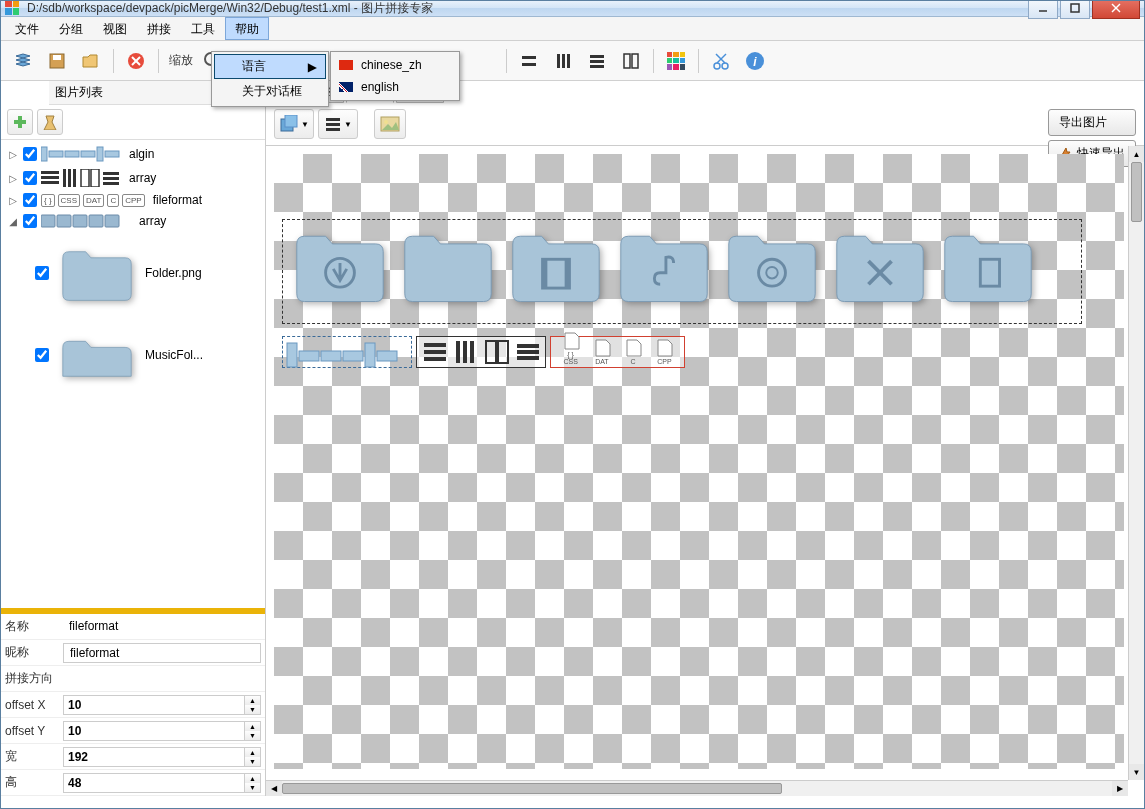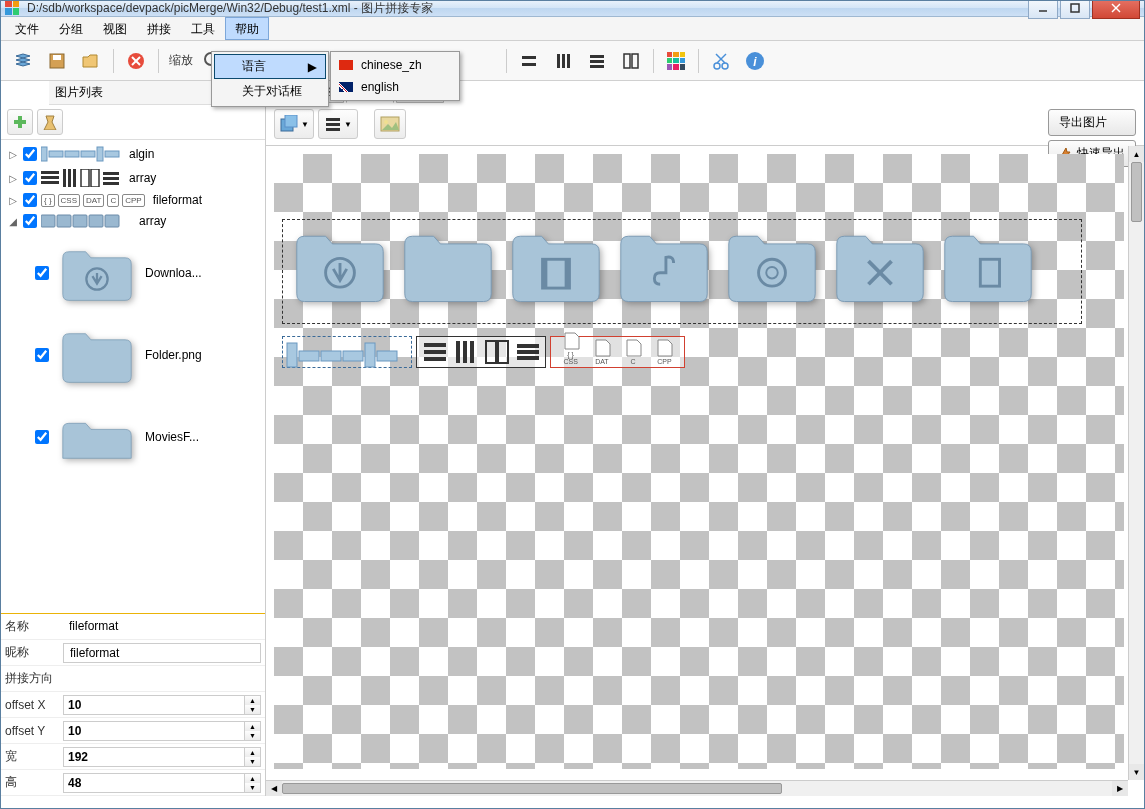--- a/index.html
+++ b/index.html
@@ -59,21 +59,21 @@
 .tree-label { margin-left: 4px; }
 
 
 .tree-thumbs { padding-left: 28px; }
 .tree-thumb { display: flex; align-items: center; padding: 6px 2px; gap: 8px; }
 .thumb-check { width: 14px; height: 14px; }
 .thumb-img { width: 80px; height: 70px; display: flex; align-items: center; justify-content: center; }
 .thumb-label { flex: 1; overflow: hidden; text-overflow: ellipsis; white-space: nowrap; }
 
 
-.props { border-top: 1px solid #eab308; }
+.props { border-top: 6px solid #eab308; }
 .prop-row { display: flex; align-items: center; padding: 2px 4px; border-bottom: 1px solid #eee; height: 26px; }
 .prop-label { width: 58px; color: #333; }
 .prop-value { flex: 1; padding: 2px 6px; border: 1px solid #ccc; background: #fff; height: 20px; }
 .prop-value.static { border: none; background: transparent; }
 .prop-select { flex: 1; height: 20px; border: 1px solid #ccc; background: #fff; }
 .prop-spin { flex: 1; display: flex; align-items: center; }
 .prop-spin input { flex: 1; height: 20px; border: 1px solid #ccc; padding: 0 4px; font-weight: bold; }
 .prop-spin-btns { width: 16px; height: 20px; display: flex; flex-direction: column; border: 1px solid #ccc; border-left: none; }
 .prop-spin-btns div { flex: 1; background: linear-gradient(to bottom, #fdfdfd, #ececec); font-size: 7px; display: flex; align-items: center; justify-content: center; cursor: pointer; }
 
@@ -372,43 +372,32 @@
         </div>
         <span class="tree-label">array</span>
       </div>
 
       <div class="tree-thumbs">
         <div class="tree-thumb">
           <input type="checkbox" class="thumb-check" checked="" style="">
           <div class="thumb-img">
               <svg class="folder-svg" width="76" height="64" viewBox="0 0 100 80">
                 <path d="M5 20 Q5 12 13 12 L35 12 L42 20 L87 20 Q95 20 95 28 L95 68 Q95 76 87 76 L13 76 Q5 76 5 68 Z" fill="#a8c4d8" stroke="#7a9ab4" stroke-width="1"></path>
-                <circle cx="50" cy="48" r="14" fill="none" stroke="#6a8aa4" stroke-width="3"></circle>
-                <path d="M44 44 L50 54 L56 44 M50 40 L50 54" stroke="#6a8aa4" stroke-width="3" fill="none"></path>
-              </svg>
-            </div>
-          <span class="thumb-label">Downloa...</span>
-        </div>
-        <div class="tree-thumb">
-          <input type="checkbox" class="thumb-check" checked="" style="">
-          <div class="thumb-img">
-              <svg class="folder-svg" width="76" height="64" viewBox="0 0 100 80">
-                <path d="M5 20 Q5 12 13 12 L35 12 L42 20 L87 20 Q95 20 95 28 L95 68 Q95 76 87 76 L13 76 Q5 76 5 68 Z" fill="#a8c4d8" stroke="#7a9ab4" stroke-width="1"></path>
               </svg>
             </div>
           <span class="thumb-label">Folder.png</span>
         </div>
         <div class="tree-thumb">
           <input type="checkbox" class="thumb-check" checked="" style="">
           <div class="thumb-img">
               <svg class="folder-svg" width="76" height="48" viewBox="0 0 100 60">
                 <path d="M5 20 Q5 12 13 12 L35 12 L42 20 L87 20 Q95 20 95 28 L95 58 L5 58 Z" fill="#a8c4d8" stroke="#7a9ab4" stroke-width="1"></path>
               </svg>
             </div>
-          <span class="thumb-label">MoviesF...</span>
+          <span class="thumb-label">MusicFol...</span>
         </div>
       </div>
     </div>
 
     <div class="props">
       <div class="prop-row">
           <span class="prop-label">名称</span>
           <span class="prop-value static">fileformat</span>
         </div>
       <div class="prop-row">

